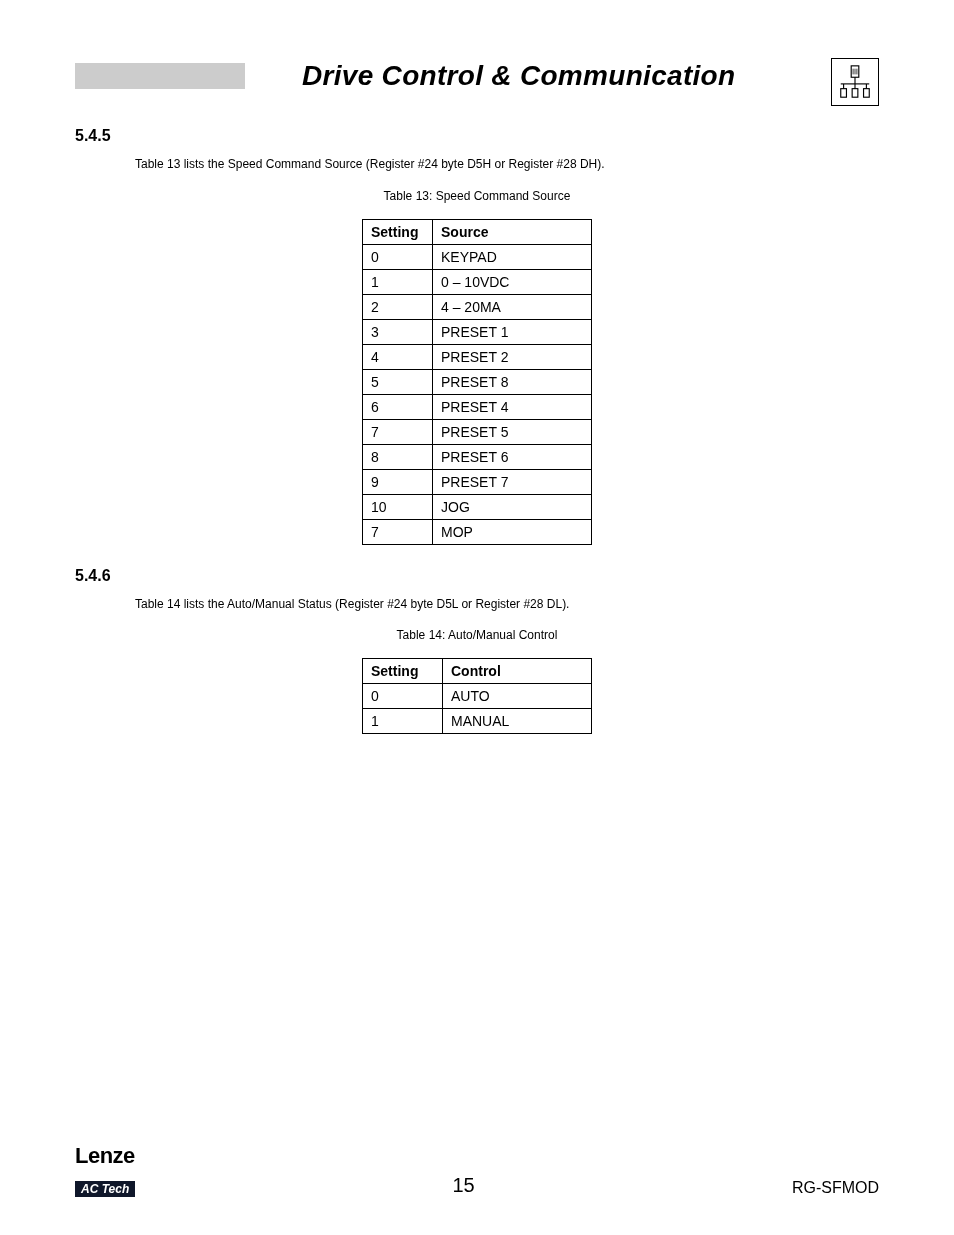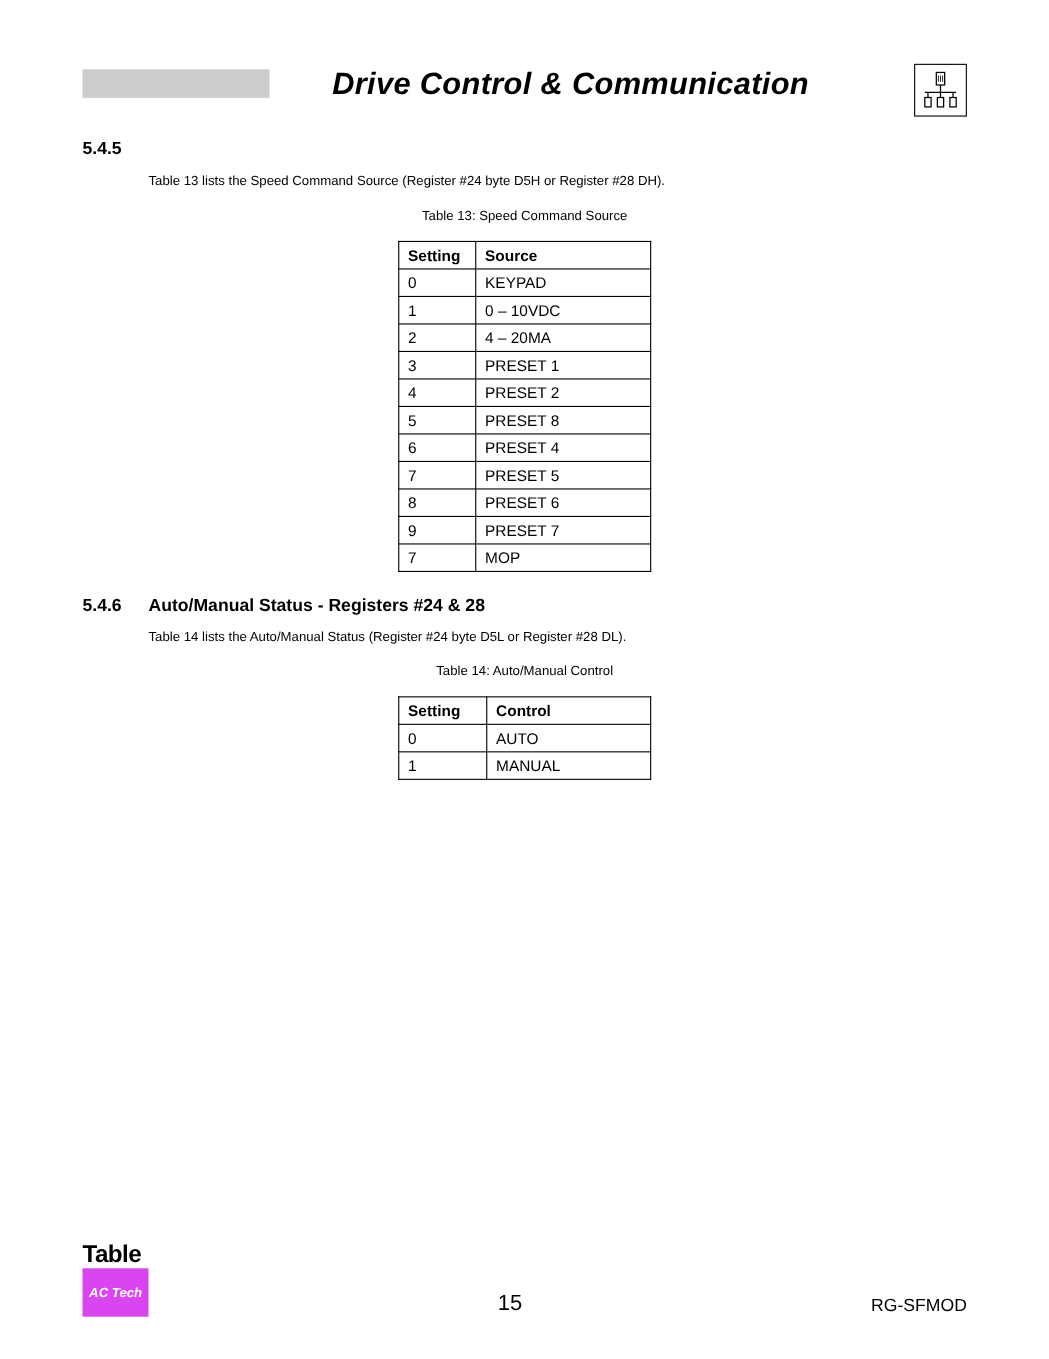--- a/index.html
+++ b/index.html
@@ -116,27 +116,27 @@
       flex-direction: column;
       line-height: 1;
     }
     .logo-lenze {
       font-size: 22px;
       font-weight: bold;
       letter-spacing: -0.5px;
     }
     .logo-actech {
       display: inline-block;
-      background: #d946ef;
+      background: #0f172a;
       color: white;
       font-size: 12px;
       font-style: italic;
       font-weight: bold;
-      padding: 16px 6px;
-      margin-top: 2px;
+      padding: 2px 6px;
+      margin-top: 14px;
     }
     .page-number {
       font-size: 20px;
     }
     .doc-code {
       font-size: 16px;
     }
   </style>
 </head>
 <body>
@@ -210,29 +210,32 @@
       </tr>
       <tr>
         <td>8</td>
         <td>PRESET 6</td>
       </tr>
       <tr>
         <td>9</td>
         <td>PRESET 7</td>
       </tr>
       <tr>
+        <td>10</td>
+        <td>JOG</td>
+      </tr>
+      <tr>
         <td>7</td>
         <td>MOP</td>
       </tr>
     </tbody>
 </table>
 
 <div class="section-row">
   <div class="sec-num">5.4.6</div>
-  <div class="sec-title">Auto/Manual Status - Registers #24 &amp; 28</div>
 </div>
 <div class="body-text">Table 14 lists the Auto/Manual Status (Register #24 byte D5L or Register #28 DL).</div>
 <div class="table-caption">Table 14: Auto/Manual Control</div>
 
 <table class="table14">
   <thead>
     <tr>
       <th>Setting</th>
       <th>Control</th>
     </tr>
@@ -244,18 +247,18 @@
       </tr>
       <tr>
         <td>1</td>
         <td>MANUAL</td>
       </tr>
     </tbody>
 </table>
 
 <div class="footer">
   <div class="footer-logo">
-    <span class="logo-lenze">Table</span>
+    <span class="logo-lenze">Lenze</span>
     <span class="logo-actech">AC Tech</span>
   </div>
   <div class="page-number">15</div>
   <div class="doc-code">RG-SFMOD</div>
 </div>
 
 </body></html>

